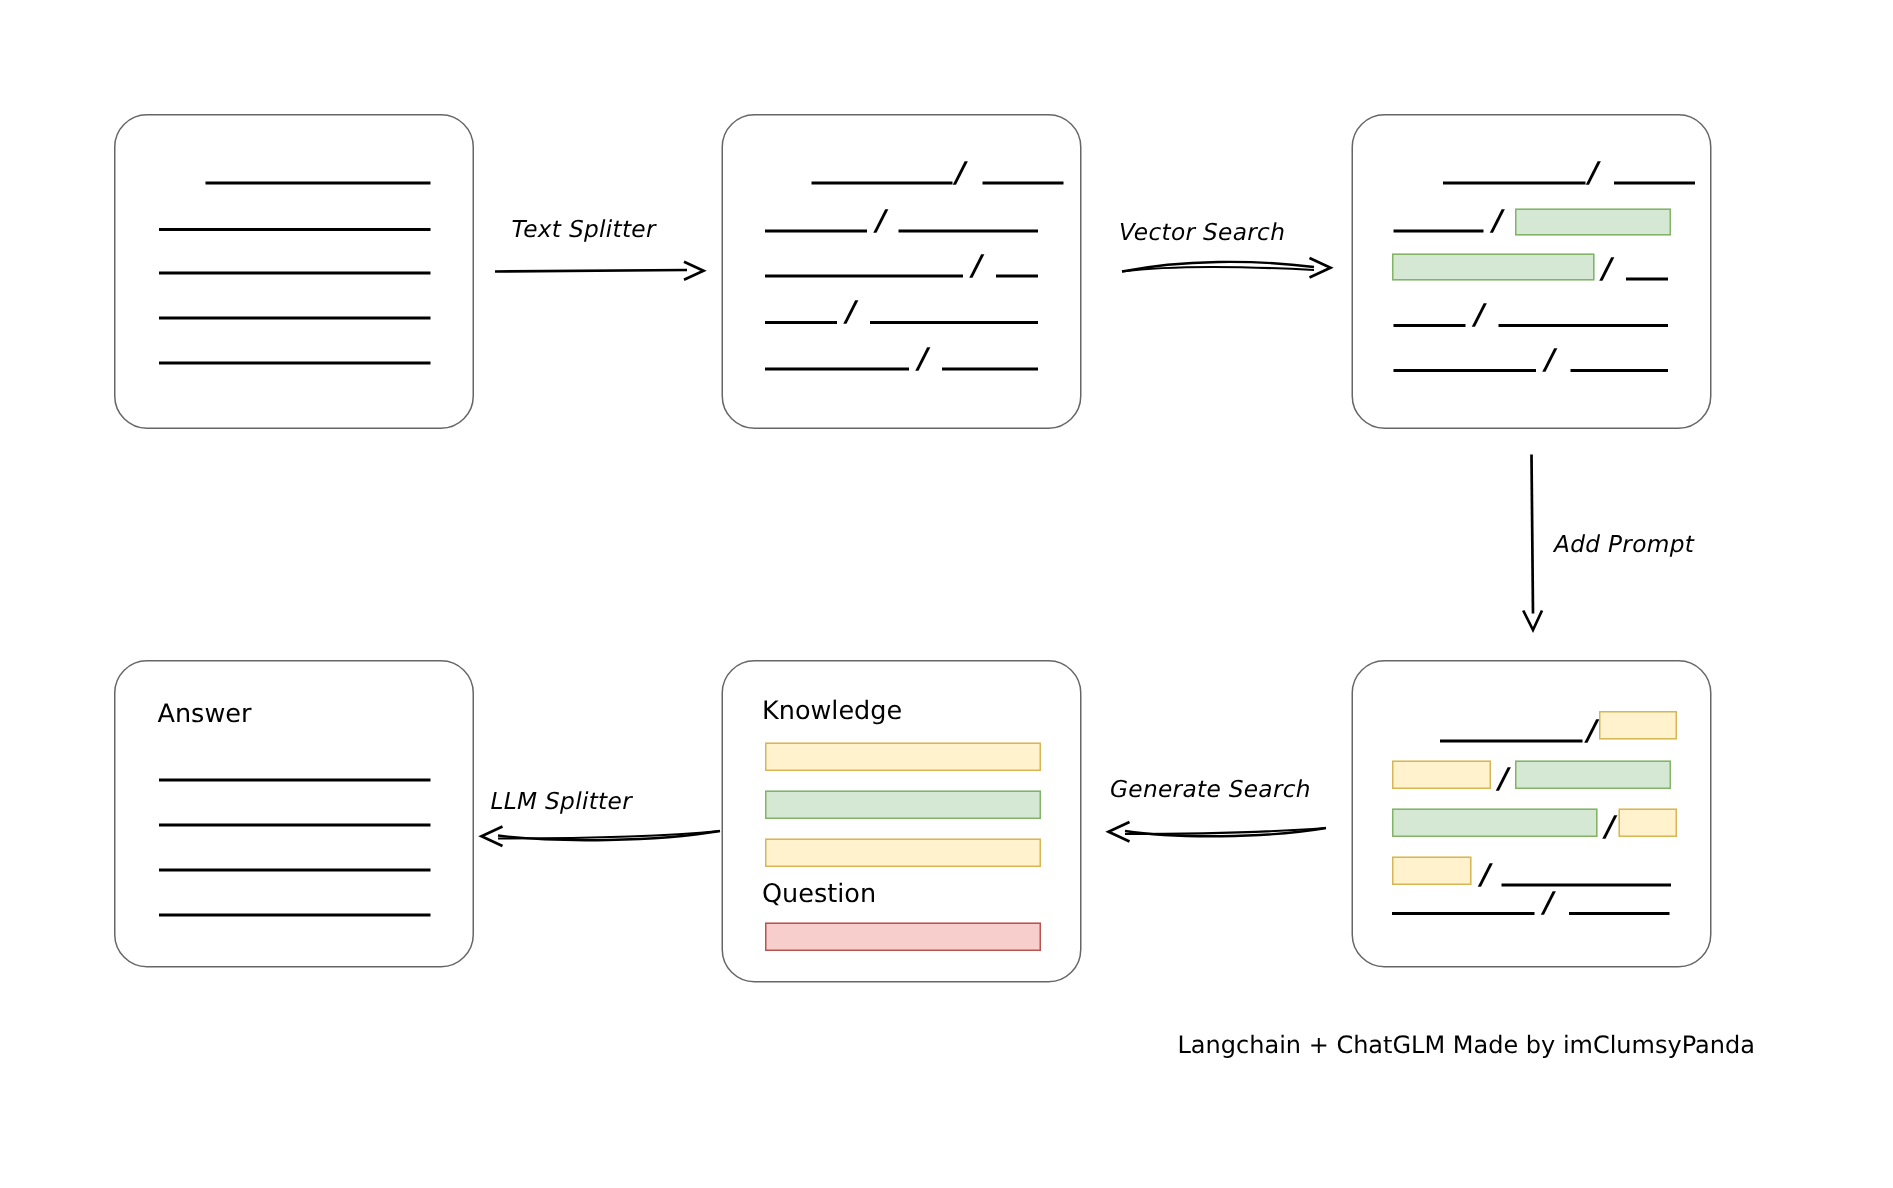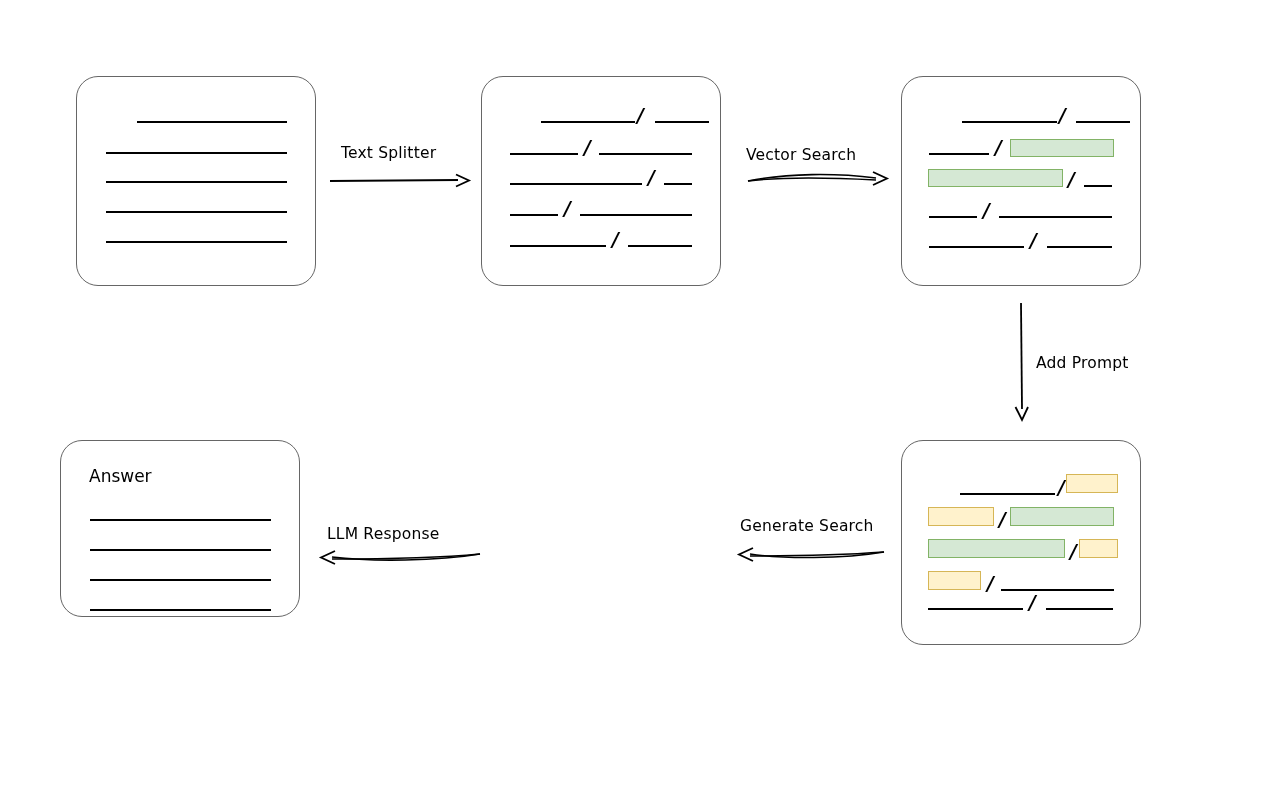--- a/index.html
+++ b/index.html
@@ -61,20 +61,21 @@
   .arrow-wrap { position: absolute; }
   .arrow-wrap svg { display: block; overflow: visible; }
 
   .edge-label {
     position: absolute;
     color: #000000;
     font-family: "DejaVu Sans", sans-serif;
     font-size: 15.5px;
     letter-spacing: 0.2px;
     white-space: nowrap;
+    font-style: italic;
   }
 
   
   .box-heading {
     position: absolute;
     color: #000000;
     font-family: "DejaVu Sans", sans-serif;
     font-size: 17px;
     white-space: nowrap;
   }
@@ -194,32 +195,41 @@
 
   <div class="edge-label" style="left:740px; top:517px;">Generate Search</div>
   <div class="arrow-wrap" style="left:738px; top:545px;">
     <svg width="146" height="18" viewBox="0 0 146 18">
       <path d="M146,7 C105,14 45,14 12,9" stroke="#000000" stroke-width="1.6" fill="none"></path>
       <path d="M146,7 C105,10 48,11 12,11" stroke="#000000" stroke-width="1.4" fill="none"></path>
       <path d="M15,3 L1,9.5 L15,16" stroke="#000000" stroke-width="1.8" fill="none" stroke-linejoin="miter"></path>
     </svg>
   </div>
 
-
-  <div class="edge-label" style="left:327px; top:525px;">LLM Response</div>
+  <div class="doc-box" style="left:481px; top:440px; width:240px; height:215px;">
+    <div class="box-heading" style="left:26px; top:23px;">Knowledge</div>
+    <div class="chunk yellow" style="left:28px; top:54px; width:184px; height:19px;"></div>
+    <div class="chunk green" style="left:28px; top:86px; width:184px; height:19px;"></div>
+    <div class="chunk yellow" style="left:28px; top:118px; width:184px; height:19px;"></div>
+    <div class="box-heading" style="left:26px; top:145px;">Question</div>
+    <div class="chunk red" style="left:28px; top:174px; width:184px; height:19px;"></div>
+  </div>
+
+  <div class="edge-label" style="left:327px; top:525px;">LLM Splitter</div>
   <div class="arrow-wrap" style="left:320px; top:548px;">
     <svg width="160" height="18" viewBox="0 0 160 18">
       <path d="M160,6 C118,13 52,14 12,9" stroke="#000000" stroke-width="1.6" fill="none"></path>
       <path d="M160,6 C118,10 55,11 12,11" stroke="#000000" stroke-width="1.4" fill="none"></path>
       <path d="M15,3 L1,9.5 L15,16" stroke="#000000" stroke-width="1.8" fill="none" stroke-linejoin="miter"></path>
     </svg>
   </div>
 
-  <div class="doc-box" style="left:60px; top:440px; width:240px; height:177px;">
+  <div class="doc-box" style="left:76px; top:440px; width:240px; height:205px;">
     <div class="box-heading" style="left:28px; top:25px;">Answer</div>
     <div class="line" style="left:29px; top:78px; width:181px;"></div>
     <div class="line" style="left:29px; top:108px; width:181px;"></div>
     <div class="line" style="left:29px; top:138px; width:181px;"></div>
     <div class="line" style="left:29px; top:168px; width:181px;"></div>
   </div>
 
+  <div class="footer-credit" style="left:785px; top:687px;">Langchain + ChatGLM Made by imClumsyPanda</div>
 
 </div>
 
 </body></html>

